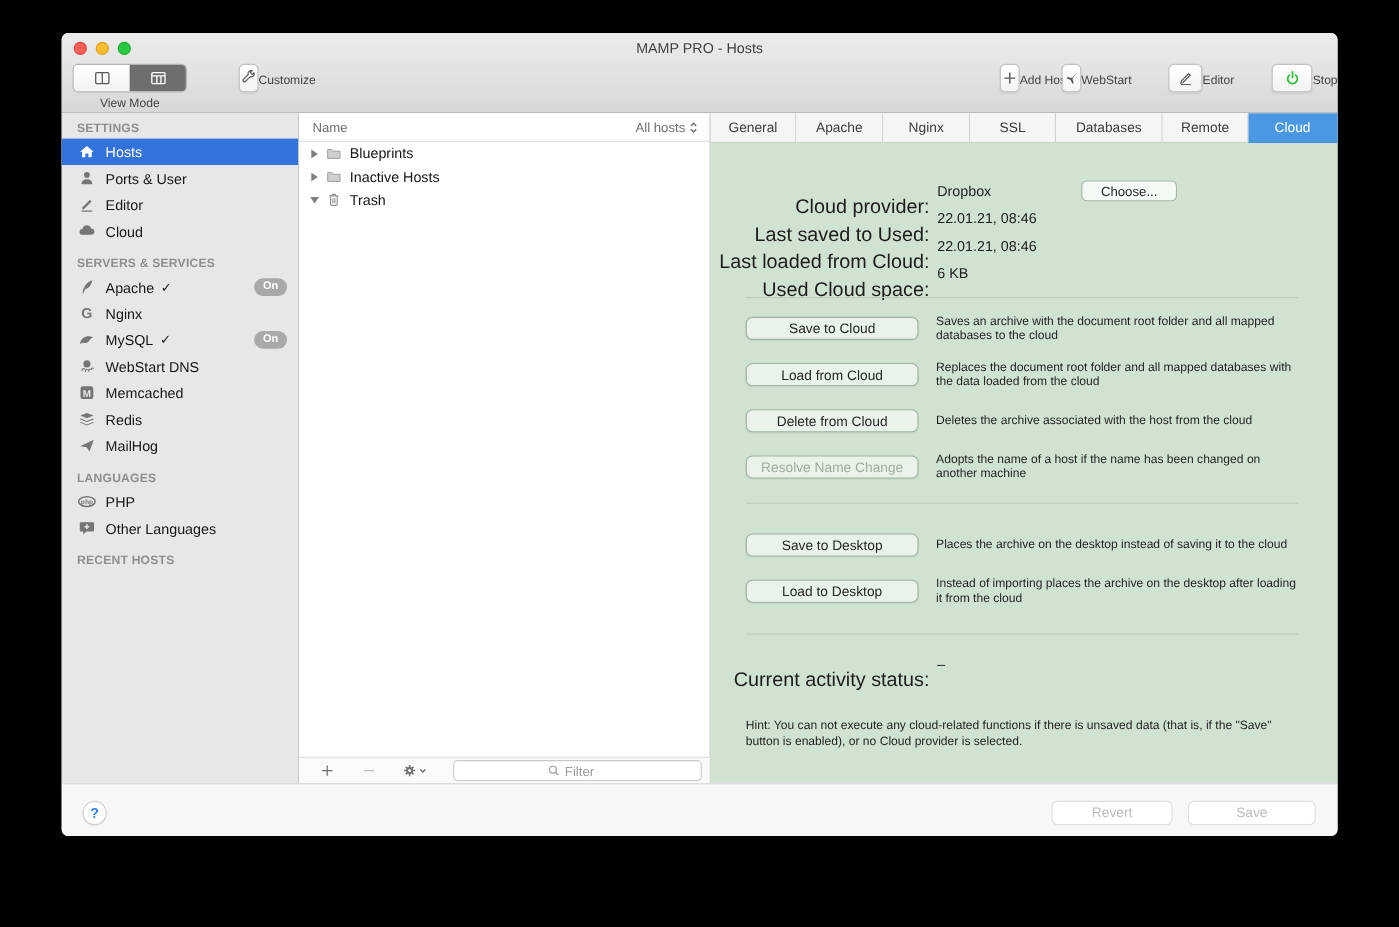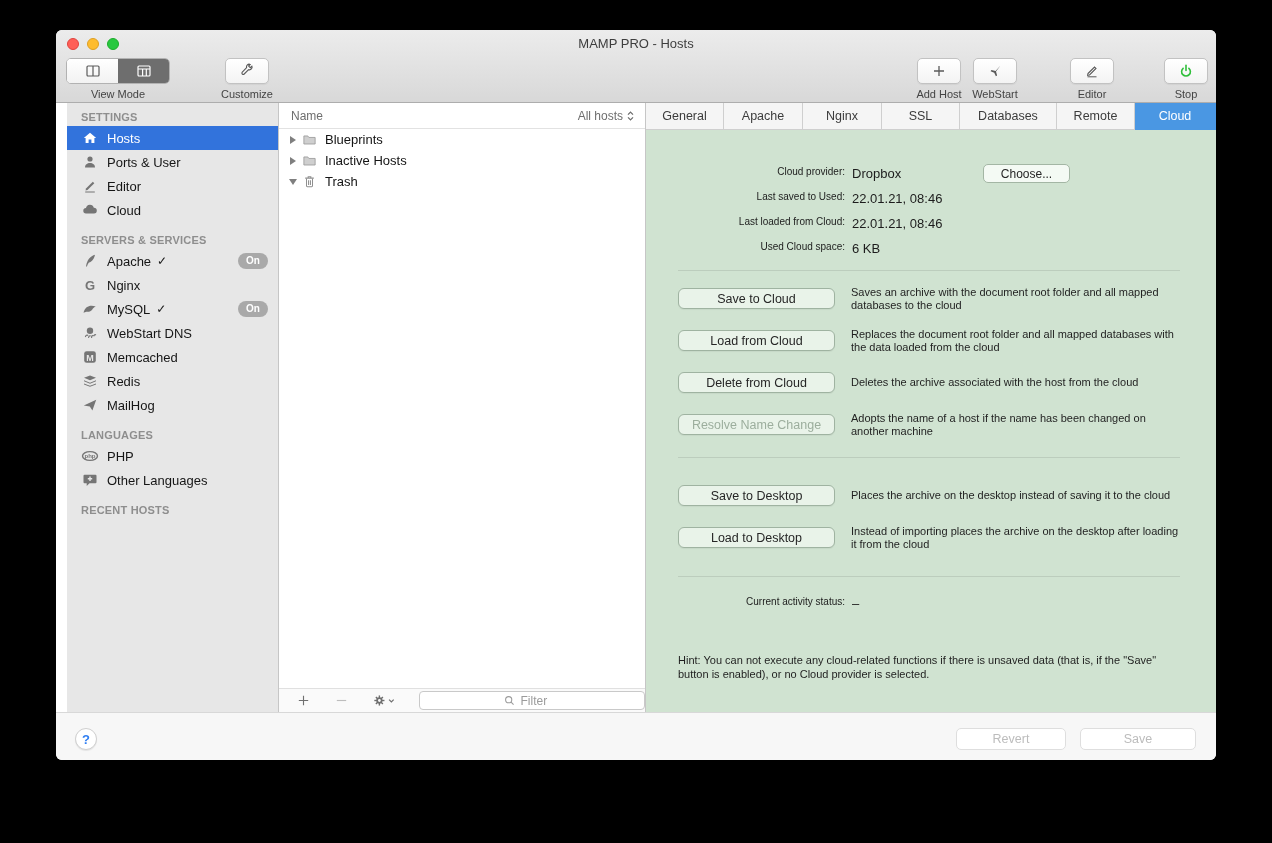--- a/index.html
+++ b/index.html
@@ -18,28 +18,28 @@
   .light.red { background:#ff5f57; border:1px solid #e0443e; }
   .light.yellow { background:#febc2e; border:1px solid #de9f23; }
   .light.green { background:#28c840; border:1px solid #1dad2b; }
 
   .seg-group { position:absolute; left:10px; top:28px; width:104px; }
   .seg { display:flex; height:26px; border:1px solid #b2b2b2; border-radius:5px; overflow:hidden; background:#fff; }
   .seg-cell { width:51px; display:flex; align-items:center; justify-content:center;
               background:linear-gradient(#ffffff,#f2f2f2); color:#5a5a5a; }
   .seg-cell + .seg-cell { border-left:1px solid #b2b2b2; }
   .seg-cell.sel { background:#6e6e6e; color:#fff; border-left-color:#6e6e6e; }
-  .tb-item { position:absolute; top:28px; width:60px; display:flex; flex-direction:column; align-items:center; }
+  .tb-item { position:absolute; top:28px; width:60px; display:flex; flex-direction:row; align-items:center; }
   .tb-btn { width:44px; height:26px; border:1px solid #c2c2c2; border-radius:5px;
             background:linear-gradient(#ffffff,#f3f3f3); display:flex; align-items:center;
             justify-content:center; color:#5a5a5a; box-shadow:0 1px 1px rgba(0,0,0,.05); }
   .tb-label { font-size:11px; color:#444; margin-top:4px; white-space:nowrap; }
 
   
-  .content { position:absolute; top:73px; left:0; right:0; bottom:48px; display:flex;padding-left:11px; }
+  .content { position:absolute; top:73px; left:0; right:0; bottom:48px; display:flex; }
 
   .sidebar { width:216px; background:#e7e7e7; border-right:1px solid #c6c6c6; padding-top:5px; }
   .side-header { height:18px; line-height:18px; padding-left:14px; font-size:11px; font-weight:700;
                  color:#8e8e8e; letter-spacing:.2px; }
   .side-header.gap { margin-top:9px; }
   .side-item { height:24px; display:flex; align-items:center; padding:0 10px 0 14px;
                font-size:13px; color:#161616; }
   .side-item .icn { width:18px; height:17px; margin-right:8px; color:#757575;
                     display:flex; align-items:center; justify-content:center; flex:none; }
   .side-item.sel { background:#3273dc; color:#fff; }
@@ -71,21 +71,21 @@
                         font-family:"Liberation Sans",sans-serif; background:transparent; }
   .filter-field input::placeholder { color:#9b9b9b; }
 
   
   .detail { flex:1; display:flex; flex-direction:column; background:#d0e3d1; }
   .tabs { height:27px; display:flex; background:#f5f5f5; }
   .tab { height:27px; display:flex; align-items:center; justify-content:center; font-size:12.5px;
          color:#3c3c3c; border-right:1px solid #cfcfcf; border-bottom:1px solid #cfcfcf; background:#f5f5f5; }
   .tab.sel { background:#4a97e3; color:#fff; border-right-color:#4a97e3; border-bottom-color:#4a97e3; }
   .cloudbody { position:relative; flex:1; color:#1c1c1c; }
-  .info-label { position:absolute; left:0; width:199px; text-align:right; font-size:10px; color:#1c1c1c; }
+  .info-label { position:absolute; left:0; width:199px; text-align:right; font-size:18px; color:#1c1c1c;margin-top:12px; }
   .info-value { position:absolute; left:206px; font-size:13px; color:#1c1c1c; }
   .sep { position:absolute; left:32px; right:36px; height:1px; background:#bccdbd; }
   .gbtn { position:absolute; left:32px; width:157px; height:21px; border:1px solid #9fb3a1; border-radius:6px;
           background:#e9f3e9; font-size:12.5px; color:#262626; display:flex; align-items:center;
           justify-content:center; box-shadow:0 1px 1px rgba(0,0,0,.05); font-family:"Liberation Sans",sans-serif; }
   .gbtn.disabled { color:#9cae9d; }
   .gdesc { position:absolute; left:205px; width:330px; font-size:11px; line-height:13px; color:#1f1f1f; }
   .choose-btn { position:absolute; left:337px; top:34px; width:87px; height:19px; border:1px solid #a3b6a4;
                 border-radius:5px; background:#f4faf4; font-size:12px; color:#262626; display:flex;
                 align-items:center; justify-content:center; font-family:"Liberation Sans",sans-serif; }

